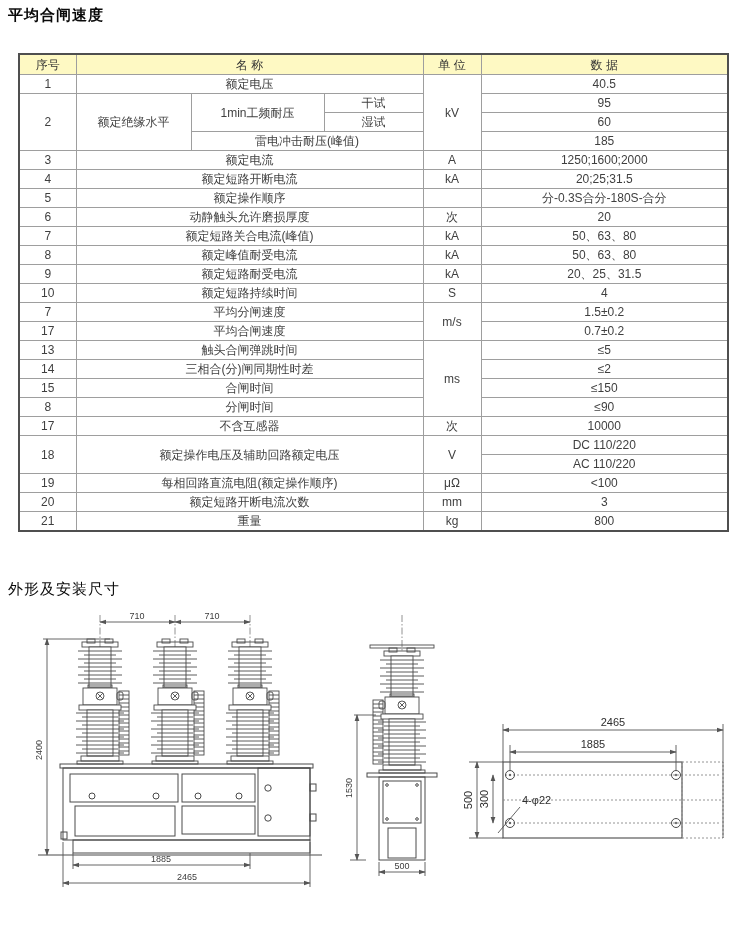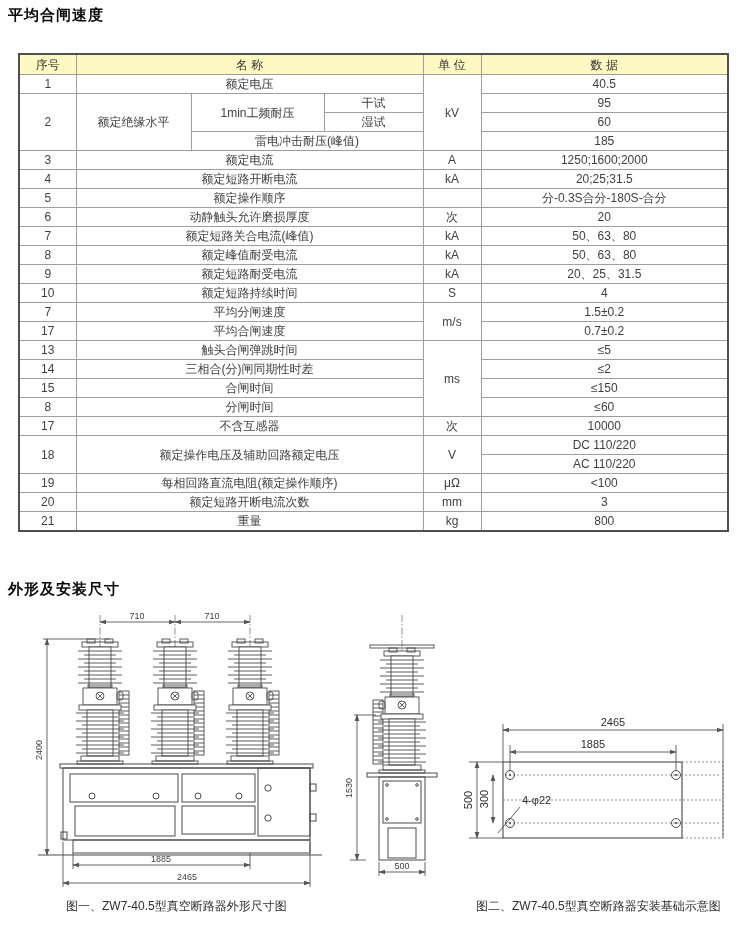--- a/index.html
+++ b/index.html
@@ -1,19 +1,19 @@
 <!DOCTYPE html>
 <html><head>
 <meta charset="utf-8">
 <style>
   html,body{margin:0;padding:0;background:#fff;}
   .page{position:relative;width:740px;height:926px;background:#fff;overflow:hidden;
         font-family:"Liberation Sans","DejaVu Sans",sans-serif;color:#333;}
   .h1{position:absolute;left:8px;top:6px;font-size:15px;font-weight:bold;color:#0a0a0a;letter-spacing:1px;}
-  .h2{position:absolute;left:8px;top:580px;font-size:15px;font-weight:bold;color:#0a0a0a;letter-spacing:1px;}
+  .h2{position:absolute;left:8px;top:580px;font-size:15px;font-weight:normal;color:#0a0a0a;letter-spacing:1px;}
   table.spec{position:absolute;left:18px;top:53px;width:709px;border-collapse:collapse;table-layout:fixed;
              font-size:12px;color:#3f3f3f;border:2px solid #4f4f4f;}
   table.spec td,table.spec th{border:1px solid #9e9e9e;text-align:center;padding:0;height:18px;
              line-height:14px;overflow:hidden;white-space:nowrap;font-weight:normal;vertical-align:middle;}
   table.spec th{background:#fef9c3;height:19px;color:#333;}
   td.nm{text-align:left;padding-left:8px;}
   .cap{position:absolute;top:898px;font-size:12px;color:#2e2e2e;}
   svg{position:absolute;overflow:visible;}
   .dln{stroke:#555;stroke-width:0.9;fill:none;}
   .dim{font-size:9px;fill:#3c3c3c;}
@@ -136,21 +136,21 @@
       <td>≤2</td>
     </tr>
     <tr>
       <td>15</td>
       <td colspan="3" class="nm">合闸时间</td>
       <td>≤150</td>
     </tr>
     <tr>
       <td>8</td>
       <td colspan="3" class="nm">分闸时间</td>
-      <td>≤60</td>
+      <td>≤90</td>
     </tr>
     <tr>
       <td>17</td>
       <td colspan="3" class="nm">不含互感器</td>
       <td>次</td>
       <td>10000</td>
     </tr>
     <tr>
       <td rowspan="2">18</td>
       <td rowspan="2" colspan="3" class="nm">额定操作电压及辅助回路额定电压</td>
@@ -342,16 +342,14 @@
     <g>
       <line class="dln" x1="33" y1="85" x2="33" y2="133" marker-start="url(#ar)" marker-end="url(#ar)"></line>
       <text class="dim2" text-anchor="middle" transform="rotate(-90 28 109)" x="28" y="109">300</text>
     </g>
     <g>
       <line class="dln" x1="60" y1="117" x2="38" y2="143"></line>
       <text class="dim2" x="62" y="114">4-φ22</text>
     </g>
   </svg>
 
-  <div class="cap" style="left:66px;">图一、ZW7-40.5型真空断路器外形尺寸图</div>
-  <div class="cap" style="left:476px;">图二、ZW7-40.5型真空断路器安装基础示意图</div>
 
 </div>
 
 </body></html>

